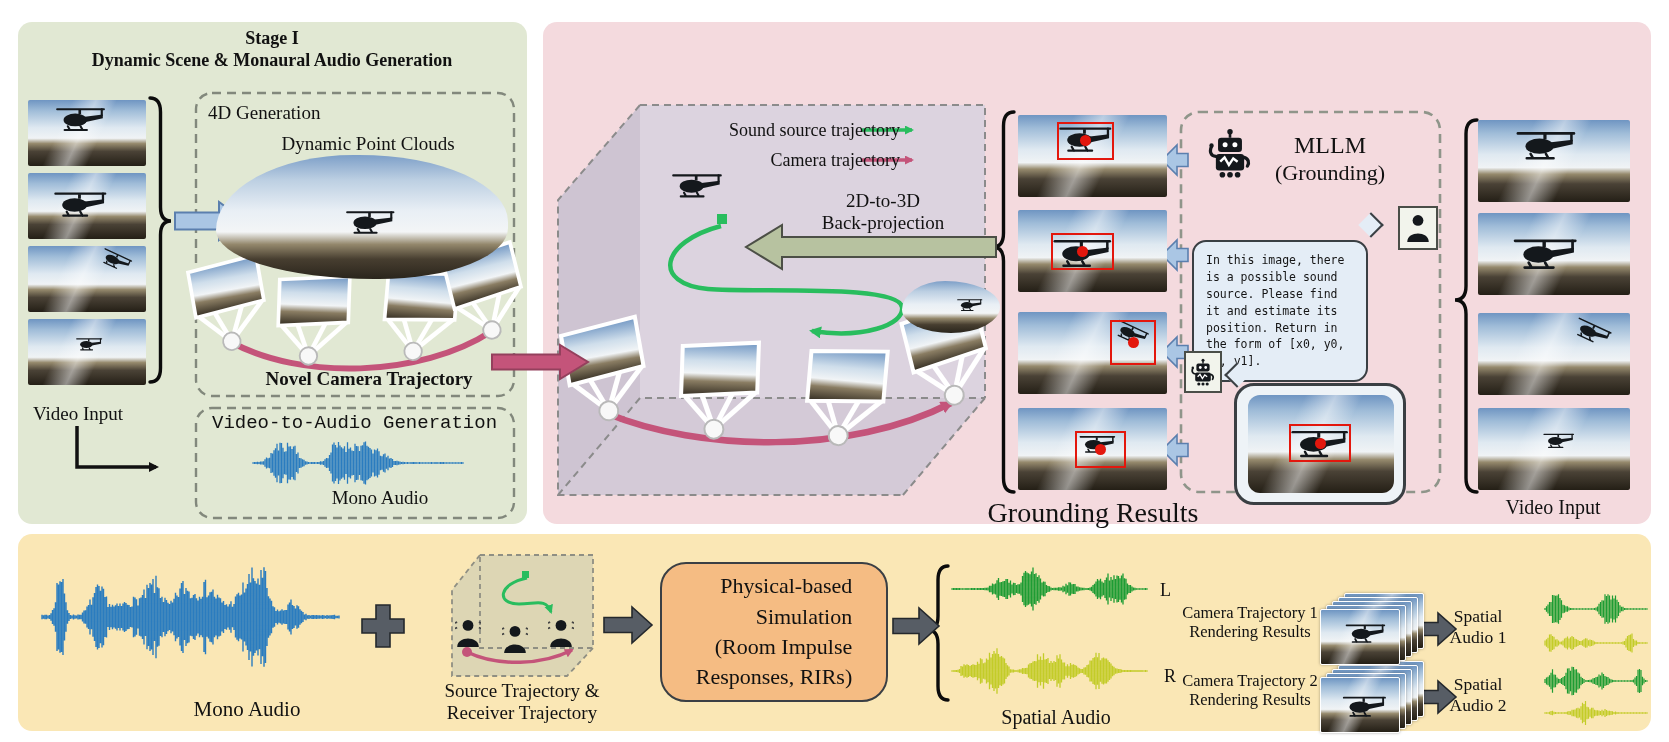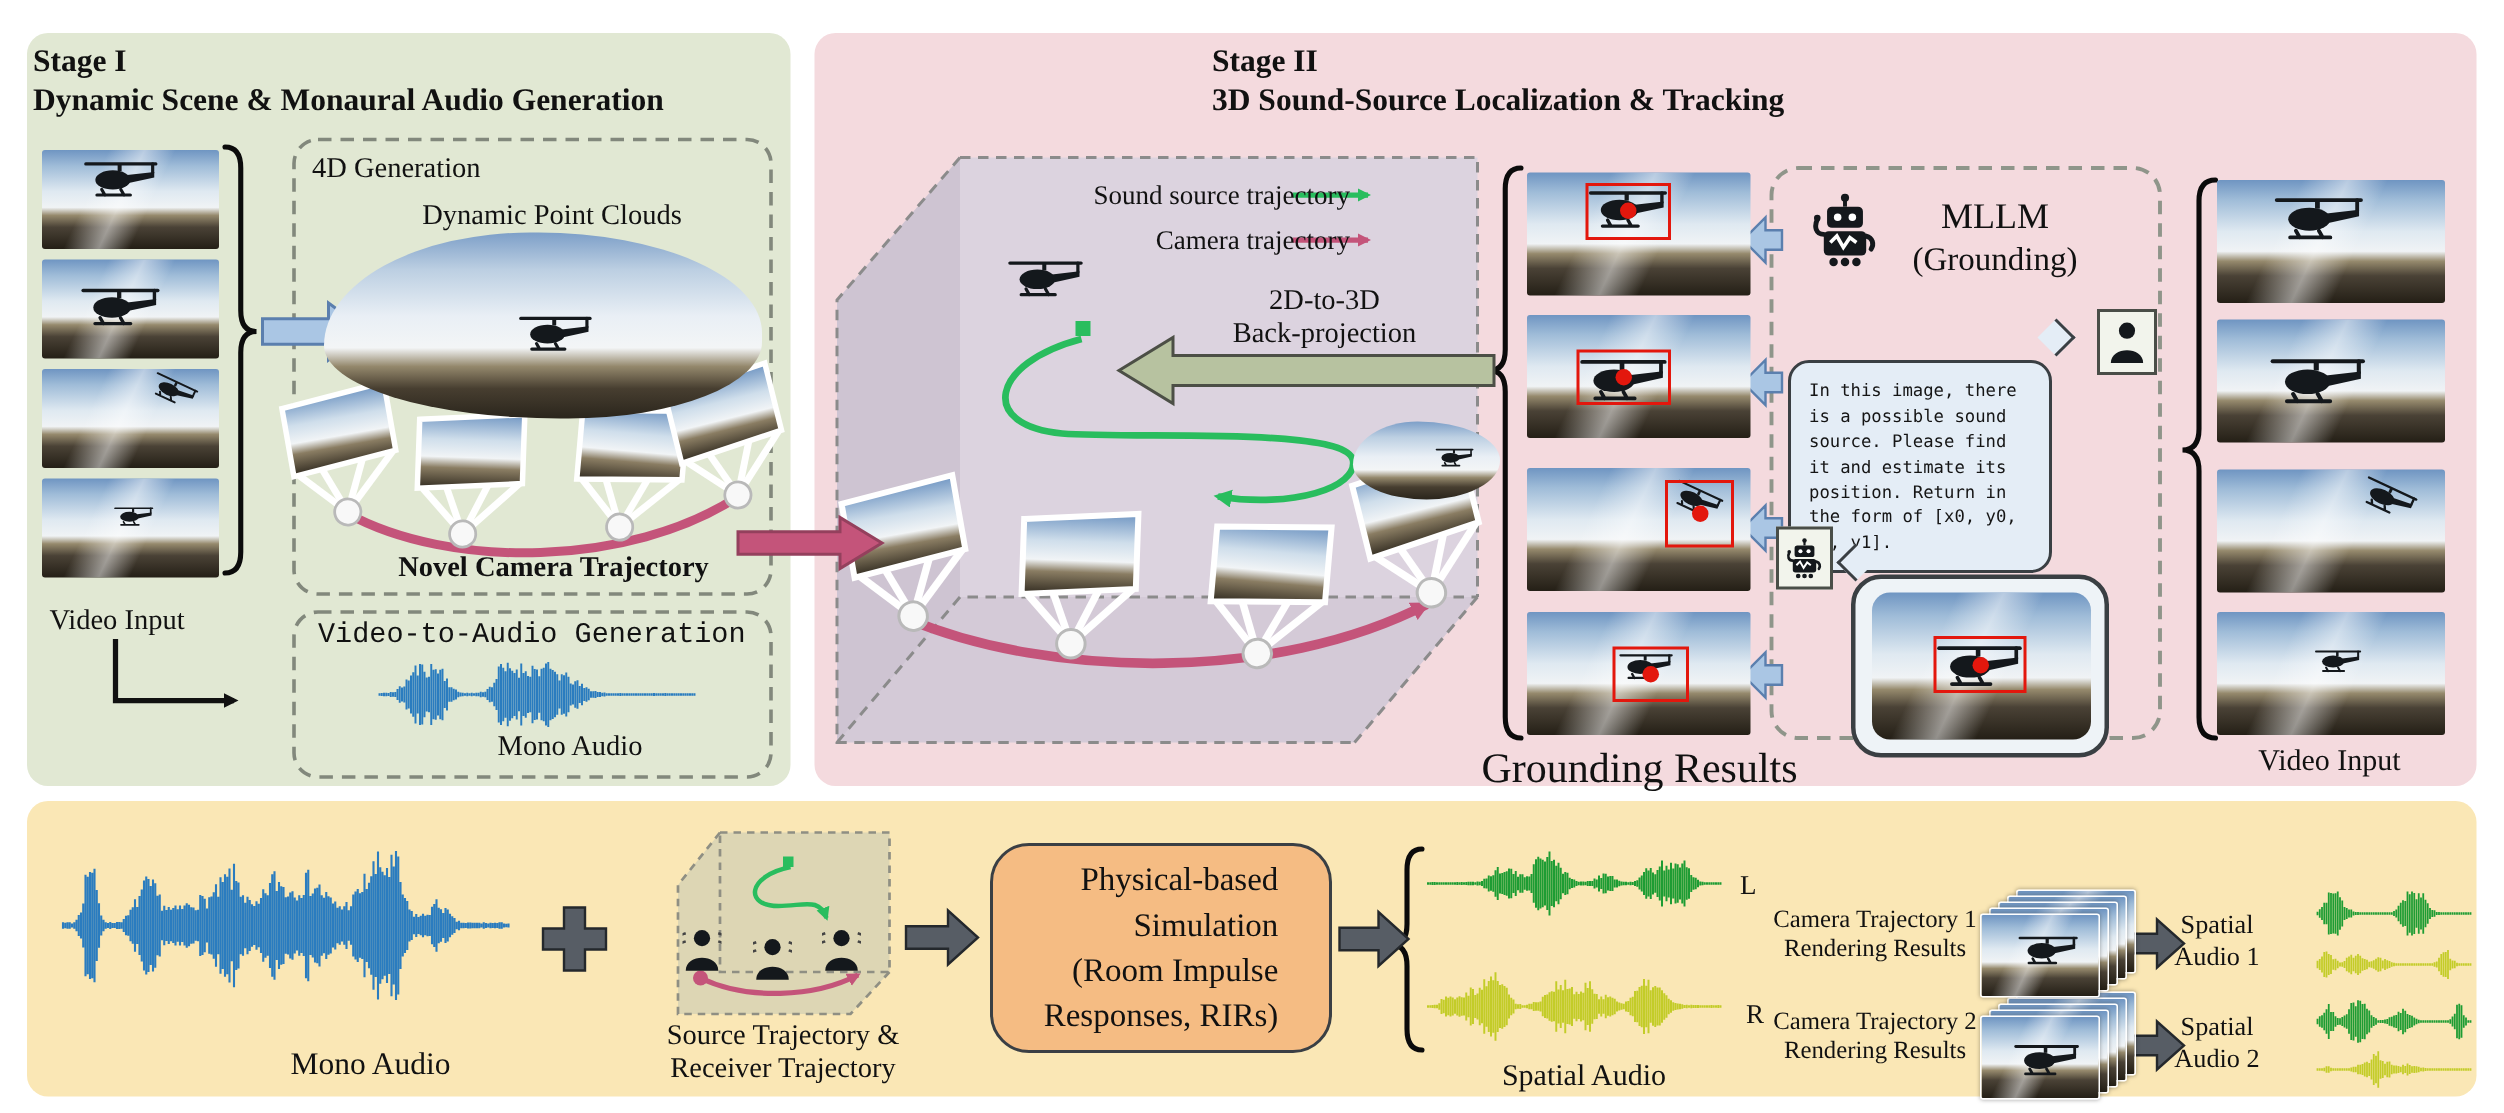--- a/index.html
+++ b/index.html
@@ -6,21 +6,21 @@
   #canvas{position:relative;width:1669px;height:742px;background:#fff;overflow:hidden;
           font-family:"Liberation Serif",serif;color:#111;}
   .panel{position:absolute;border-radius:14px;}
   #p1{left:18px;top:22px;width:509px;height:502px;background:var(--stage1-bg);}
   #p2{left:543px;top:22px;width:1108px;height:502px;background:var(--stage2-bg);}
   #p3{left:18px;top:534px;width:1633px;height:197px;background:var(--stage3-bg);}
   .lbl{position:absolute;white-space:pre-line;line-height:1.18;}
   .c{transform:translateX(-50%);text-align:center;}
   .r{transform:translateX(-100%);text-align:right;margin-left:43px;}
   .b{font-weight:bold;}
-  .title{font-weight:bold;font-size:21px;transform:translateX(-50%);white-space:pre-line;line-height:1.22;}
+  .title{font-weight:bold;font-size:18px;text-align:center;transform:translateX(-50%);white-space:pre-line;line-height:1.22;}
   .photo{position:absolute;border-radius:2px;overflow:hidden;
     background:linear-gradient(180deg,#6f95c2 0%,#9fbcd8 16%,#dfe9f1 42%,#f0f3f5 58%,#968a6d 66%,#4a4236 78%,#241f16 100%);}
   .photo:before{content:"";position:absolute;inset:0;background:linear-gradient(115deg,rgba(255,255,255,.0) 30%,rgba(255,255,255,.5) 46%,rgba(255,255,255,0) 60%);}
   .heli-pos{position:absolute;}
   .bbox{position:absolute;border:2.5px solid var(--bbox-red);display:flex;align-items:center;justify-content:center;}
   .bdot{width:11px;height:11px;border-radius:50%;background:var(--bbox-red);}
   .blob{position:absolute;overflow:hidden;border-radius:48% 52% 45% 55% / 62% 55% 42% 40%;
     background:linear-gradient(180deg,#7d9fc8 0%,#bccfe2 20%,#e9eff5 45%,#f3f5f6 62%,#94886c 72%,#473e30 84%,#2a251c 100%);}
   .bubble{position:absolute;background:var(--bubble-bg);border:2.5px solid #3a3f43;border-radius:14px;box-sizing:border-box;margin-top:36px;}
   .tailR{position:absolute;width:16px;height:16px;background:var(--bubble-bg);
@@ -226,22 +226,20 @@
   <div class="blob" style="left:216px;top:155px;width:292px;height:124px;">
     <svg class="heli-pos" style="left:44%;top:42%;width:18%;" viewBox="0 0 100 60">
         <use href="#heli"></use>
       </svg>
     </div>
 
   <div class="lbl c b" style="left:369px;top:368px;font-size:19px;">Novel Camera Trajectory</div>
   <div class="lbl" style="left:212px;top:412px;font-size:19px;font-family:Liberation Mono, monospace;">Video-to-Audio Generation</div>
   <div class="lbl c" style="left:380px;top:487px;font-size:19px;">Mono Audio</div>
 
-  <div class="lbl title" style="left:1068px;top:28px;width:520px;">Stage II
-3D Sound-Source Localization &amp; Tracking</div>
 
   <div class="lbl r" style="left:857px;top:120px;font-size:18px;">Sound source trajectory</div>
   <div class="lbl r" style="left:857px;top:150px;font-size:18px;">Camera trajectory</div>
   <svg class="heli-pos" style="left:670px;top:170px;width:54px;" viewBox="0 0 100 60">
       <use href="#heli"></use>
     </svg>
   <div class="lbl c" style="left:883px;top:190px;font-size:19px;">2D-to-3D
 Back-projection</div>
 
   <div class="blob" style="left:902px;top:281px;width:98px;height:52px;border-radius:44% 56% 50% 50%/55% 50% 50% 45%;">

